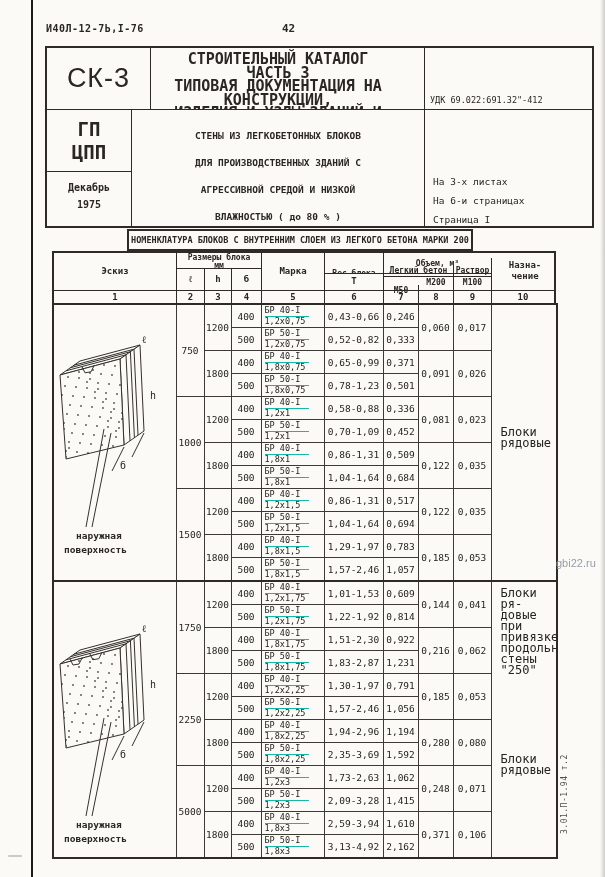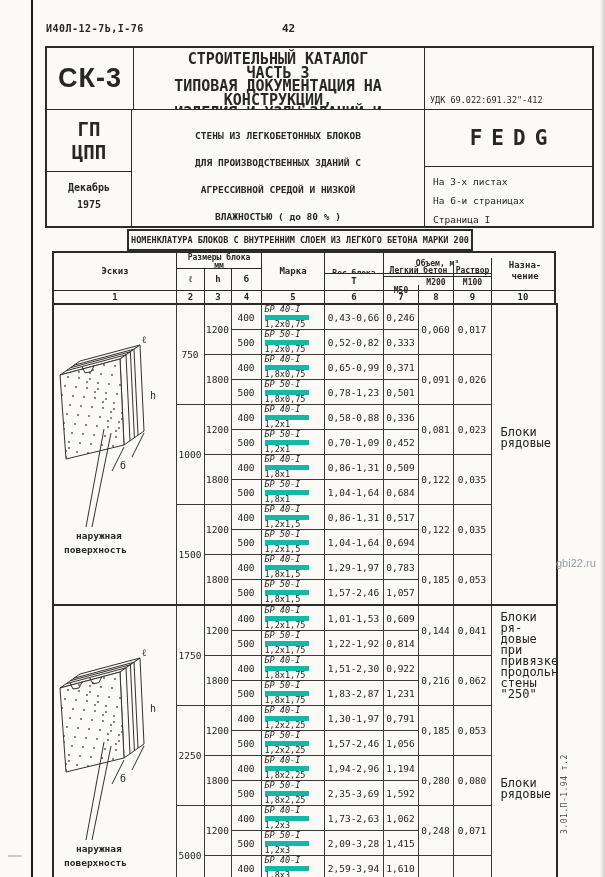--- a/index.html
+++ b/index.html
@@ -8,22 +8,22 @@
   .abs{position:absolute;box-sizing:border-box;}
   .left-rule{left:31px;top:0;width:2px;height:877px;background:#1d1b18;}
   .edge-shade{right:0;top:0;width:5px;height:877px;background:linear-gradient(to right,rgba(0,0,0,0),rgba(0,0,0,.18));}
   .doc-number{left:46px;top:23px;font-size:10px;font-weight:bold;letter-spacing:.5px;}
   .page-number{left:282px;top:22px;font-size:11px;font-weight:bold;}
 
   
   .header-box{left:45px;top:46px;width:549px;height:182px;border:2px solid #2e2b26;}
   .hb-cell{position:absolute;box-sizing:border-box;overflow:hidden;}
   .bR{border-right:1px solid #2e2b26;} .bB{border-bottom:1px solid #2e2b26;}
-  .hb-code{left:0;top:0;width:87px;height:62px;display:flex;align-items:center;justify-content:center;
-           font-family:"Liberation Sans",sans-serif;font-weight:bold;font-size:27px;letter-spacing:1px;}
+  .hb-code{left:0;top:0;width:104px;height:62px;display:flex;align-items:center;justify-content:center;
+           font-family:"Liberation Sans",sans-serif;font-weight:normal;font-size:27px;letter-spacing:1px;}
   .hb-cat{left:85px;top:0;width:293px;height:62px;text-align:center;font-size:15px;font-weight:bold;
           line-height:13.5px;padding-top:5px;}
   .hb-series{left:378px;top:0;width:167px;height:44px;font-size:8.5px;font-weight:bold;line-height:10.5px;
              padding:3px 0 0 6px;text-align:left;}
   .hb-udk{left:378px;top:44px;width:167px;height:18px;font-size:8.5px;line-height:17px;padding-left:5px;}
   .hb-org{left:0;top:62px;width:85px;height:62px;display:flex;align-items:center;justify-content:center;
           font-size:19px;font-weight:bold;line-height:23px;text-align:center;}
   .hb-date{left:0;top:124px;width:85px;height:54px;text-align:center;font-size:10px;font-weight:bold;line-height:17px;padding-top:7px;}
   .hb-subject{left:85px;top:62px;width:293px;height:116px;text-align:center;font-size:9.5px;font-weight:bold;
               line-height:27px;padding-top:12px;}
@@ -41,21 +41,21 @@
   .numrow{position:absolute;left:0;top:37px;width:500px;height:13px;border-top:1px solid #2e2b26;display:flex;}
   .numcell{box-sizing:border-box;border-right:1px solid #2e2b26;font-size:9px;font-weight:bold;line-height:12px;text-align:center;}
   .numcell:last-child{border-right:none;}
 
   
   .btable{position:absolute;left:52px;top:303px;width:504px;border-collapse:collapse;table-layout:fixed;
           font-size:9.5px;color:#262420;border:2px solid #2e2b26;}
   .btable td{border:1px solid #3d3a34;padding:0;text-align:center;height:22px;overflow:hidden;line-height:11px;}
   .btable tr.half>td{border-top:2px solid #2e2b26;}
   .btable td.mark{text-align:left;padding-left:3px;font-size:8.5px;line-height:9.5px;}
-  .fr-top{display:inline-block;border-bottom:5px solid #14b8a6;padding-right:9px;font-style:italic;}
+  .fr-top{display:inline-block;border-bottom:1px solid #14b8a6;padding-right:9px;}
   .btable td.esk{vertical-align:top;}
   .btable td.nazn{vertical-align:top;text-align:left;font-size:12px;line-height:11px;padding-left:9px;}
   .pt{padding-top:122px;}
   .pb1{padding-top:6px;}
   .pb2{padding-top:78px;}
 
   .watermark{left:556px;top:557px;font-family:"Liberation Sans",sans-serif;font-size:11px;color:#969eab;}
   .side-code{left:560px;top:744px;width:14px;height:90px;font-size:8px;color:#53504b;
              writing-mode:vertical-rl;transform:rotate(180deg);letter-spacing:.5px;}
   .smudge{left:8px;top:855px;width:14px;height:2px;background:rgba(60,58,52,.25);border-radius:2px;}
@@ -68,21 +68,20 @@
   <div class="abs doc-number">И40Л-12-7Ь,I-76</div>
   <div class="abs page-number">42</div>
 
   <div class="abs header-box">
     <div class="hb-cell hb-code bR bB">СК-3</div>
     <div class="hb-cell hb-cat bR bB">СТРОИТЕЛЬНЫЙ КАТАЛОГ<br>ЧАСТЬ 3<br>ТИПОВАЯ ДОКУМЕНТАЦИЯ НА КОНСТРУКЦИИ,<br>ИЗДЕЛИЯ И УЗЛЫ ЗДАНИЙ И СООРУЖЕНИЙ</div>
     <div class="hb-cell hb-udk bB">УДК 69.022:691.32"-412</div>
     <div class="hb-cell hb-org bR bB">ГП<br>ЦПП</div>
     <div class="hb-cell hb-date bR">Декабрь<br>1975</div>
     <div class="hb-cell hb-subject bR">СТЕНЫ ИЗ ЛЕГКОБЕТОННЫХ БЛОКОВ<br>ДЛЯ ПРОИЗВОДСТВЕННЫХ ЗДАНИЙ С<br>АГРЕССИВНОЙ СРЕДОЙ И НИЗКОЙ<br>ВЛАЖНОСТЬЮ ( до 80 % )</div>
-    <div class="hb-cell hb-mark bB">FEDG</div>
     <div class="hb-cell hb-sheets">На 3-х листах<br>На 6-и страницах<br>Страница I</div>
   </div>
 
   <div class="abs title-box">НОМЕНКЛАТУРА БЛОКОВ С ВНУТРЕННИМ СЛОЕМ ИЗ ЛЕГКОГО БЕТОНА МАРКИ 200</div>
 
   <div class="abs thead-zone">
     <div class="th-cell bR f9" style="left:0;top:0;width:123px;height:37px;line-height:37px;">Эскиз</div>
     <div class="th-cell bR bB f8" style="left:123px;top:0;width:85px;height:16px;line-height:8px;padding-top:1px;">
       <span>Размеры блока</span><br>
       <span>мм</span>

